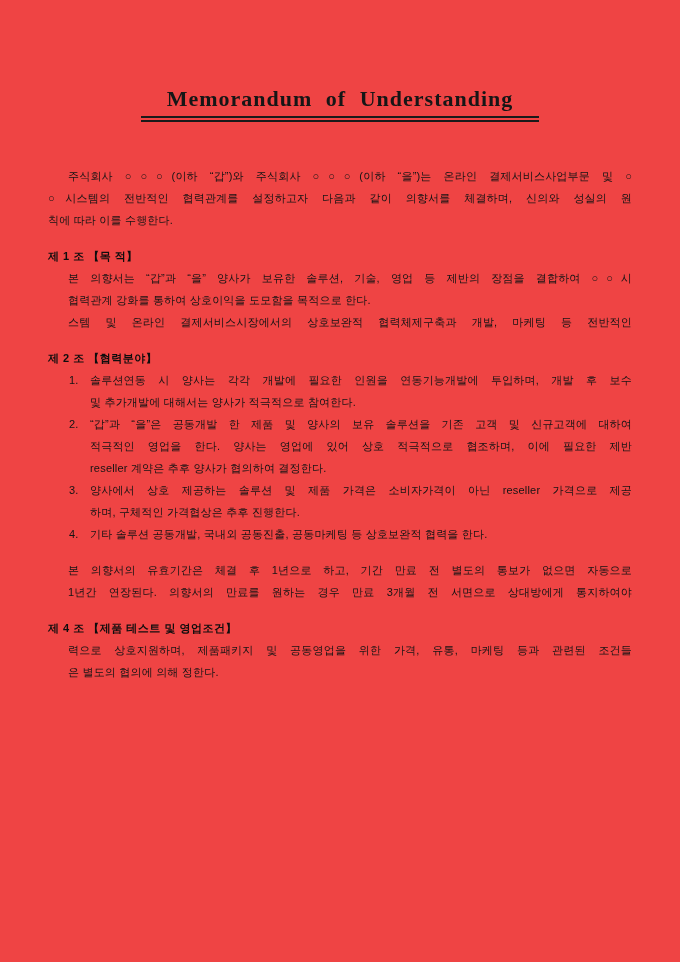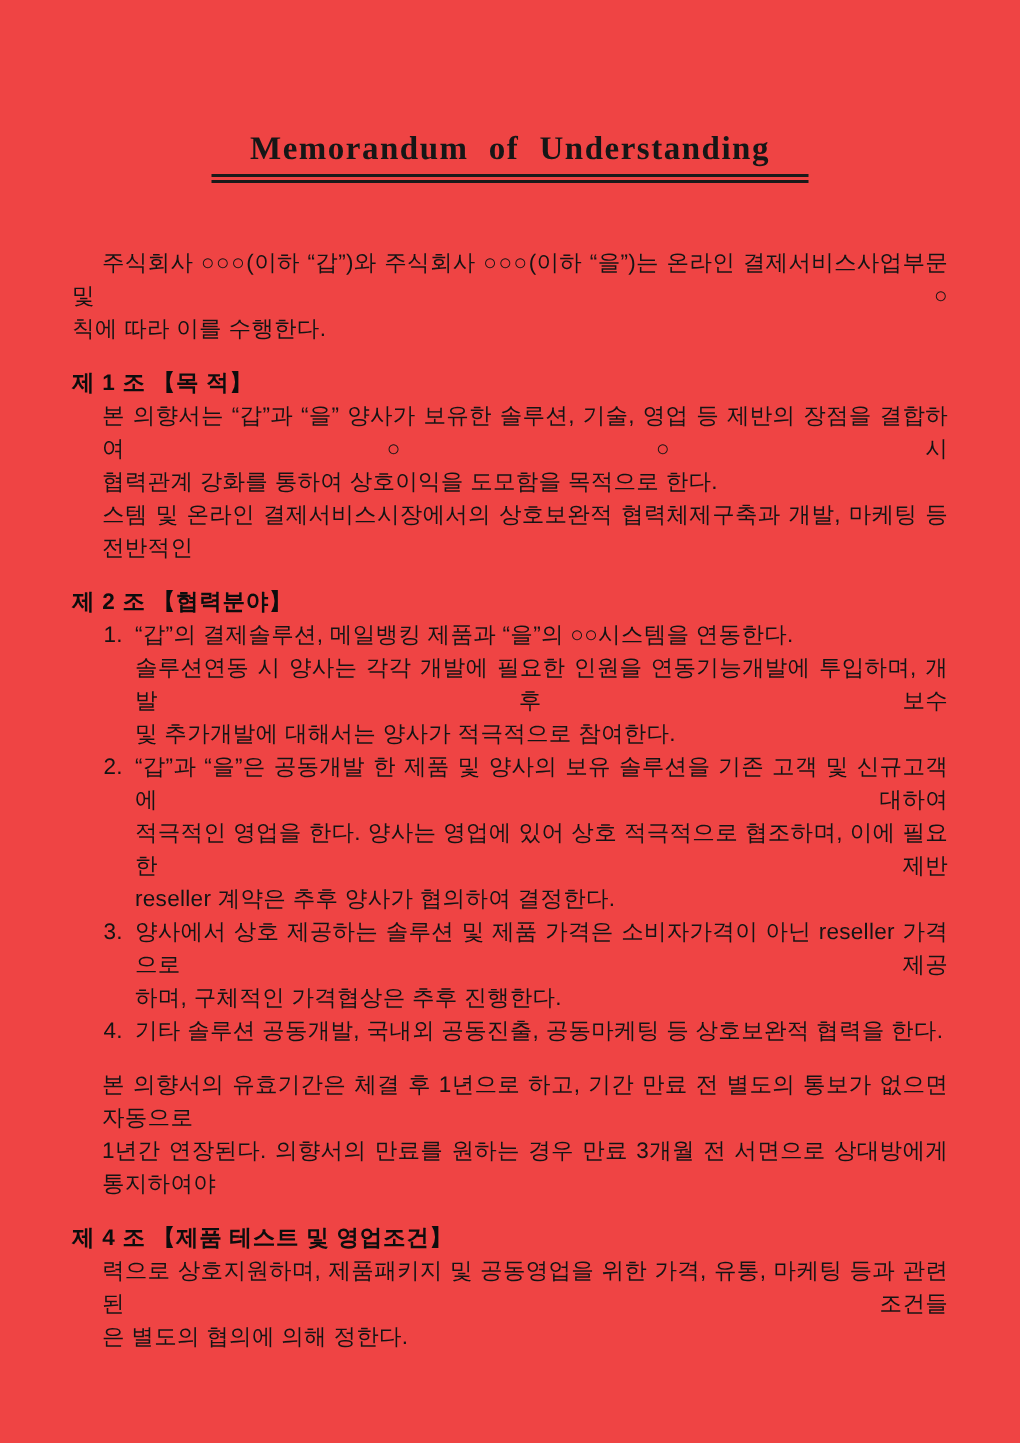--- a/index.html
+++ b/index.html
@@ -29,21 +29,21 @@
     width: 398px;
     margin: 4px auto 0 auto;
     height: 2px;
     border-top: 2px solid #1a1a1a;
     border-bottom: 2px solid #1a1a1a;
   }
 
   
   .content {
     margin: 43px 48px 0 48px;
-    font-size: 15px;
+    font-size: 11px;
     line-height: 22px;
     letter-spacing: 0.2px;
     color: #141414;
   }
   .line { min-height: 22px; }
   .j { text-align: justify; text-align-last: justify; }
   .l { text-align: left; text-align-last: left; }
   .first-indent { text-indent: 20px; }
 
   .intro { margin-bottom: 13px; }
@@ -67,39 +67,39 @@
 
   <div class="title-block">
     <h1 class="doc-title">Memorandum of Understanding</h1>
     <div class="title-rule"></div>
   </div>
 
   <div class="content">
 
     <div class="intro">
       <div class="line j first-indent">주식회사 ○○○(이하 “갑”)와 주식회사 ○○○(이하 “을”)는 온라인 결제서비스사업부문 및 ○</div>
+      <div class="line j">○시스템의 전반적인 협력관계를 설정하고자 다음과 같이 의향서를 체결하며, 신의와 성실의 원</div>
       <div class="line l">칙에 따라 이를 수행한다.</div>
     </div>
 
     <div class="section">
       <div class="section-heading">제 1 조 【목  적】</div>
       <div class="section-body">
         <div class="line j">본 의향서는 “갑”과 “을” 양사가 보유한 솔루션, 기술, 영업 등 제반의 장점을 결합하여 ○○시</div>
         <div class="line l">협력관계 강화를 통하여 상호이익을 도모함을 목적으로 한다.</div>
         <div class="line j">스템 및 온라인 결제서비스시장에서의 상호보완적 협력체제구축과 개발, 마케팅 등 전반적인</div>
       </div>
     </div>
 
     <div class="section">
       <div class="section-heading">제 2 조 【협력분야】</div>
       <div class="section-body">
 
         <div class="item">
           <span class="item-num">1.</span>
-          <div class="line l">“갑”의 결제솔루션, 메일뱅킹 제품과 “을”의 ○○시스템을 연동한다.</div>
           <div class="line j">솔루션연동 시 양사는 각각 개발에 필요한 인원을 연동기능개발에 투입하며, 개발 후 보수</div>
           <div class="line l">및 추가개발에 대해서는 양사가 적극적으로 참여한다.</div>
         </div>
 
         <div class="item">
           <span class="item-num">2.</span>
           <div class="line j">“갑”과 “을”은 공동개발 한 제품 및 양사의 보유 솔루션을 기존 고객 및 신규고객에 대하여</div>
           <div class="line j">적극적인 영업을 한다. 양사는 영업에 있어 상호 적극적으로 협조하며, 이에 필요한 제반</div>
           <div class="line l">reseller 계약은 추후 양사가 협의하여 결정한다.</div>
         </div>

